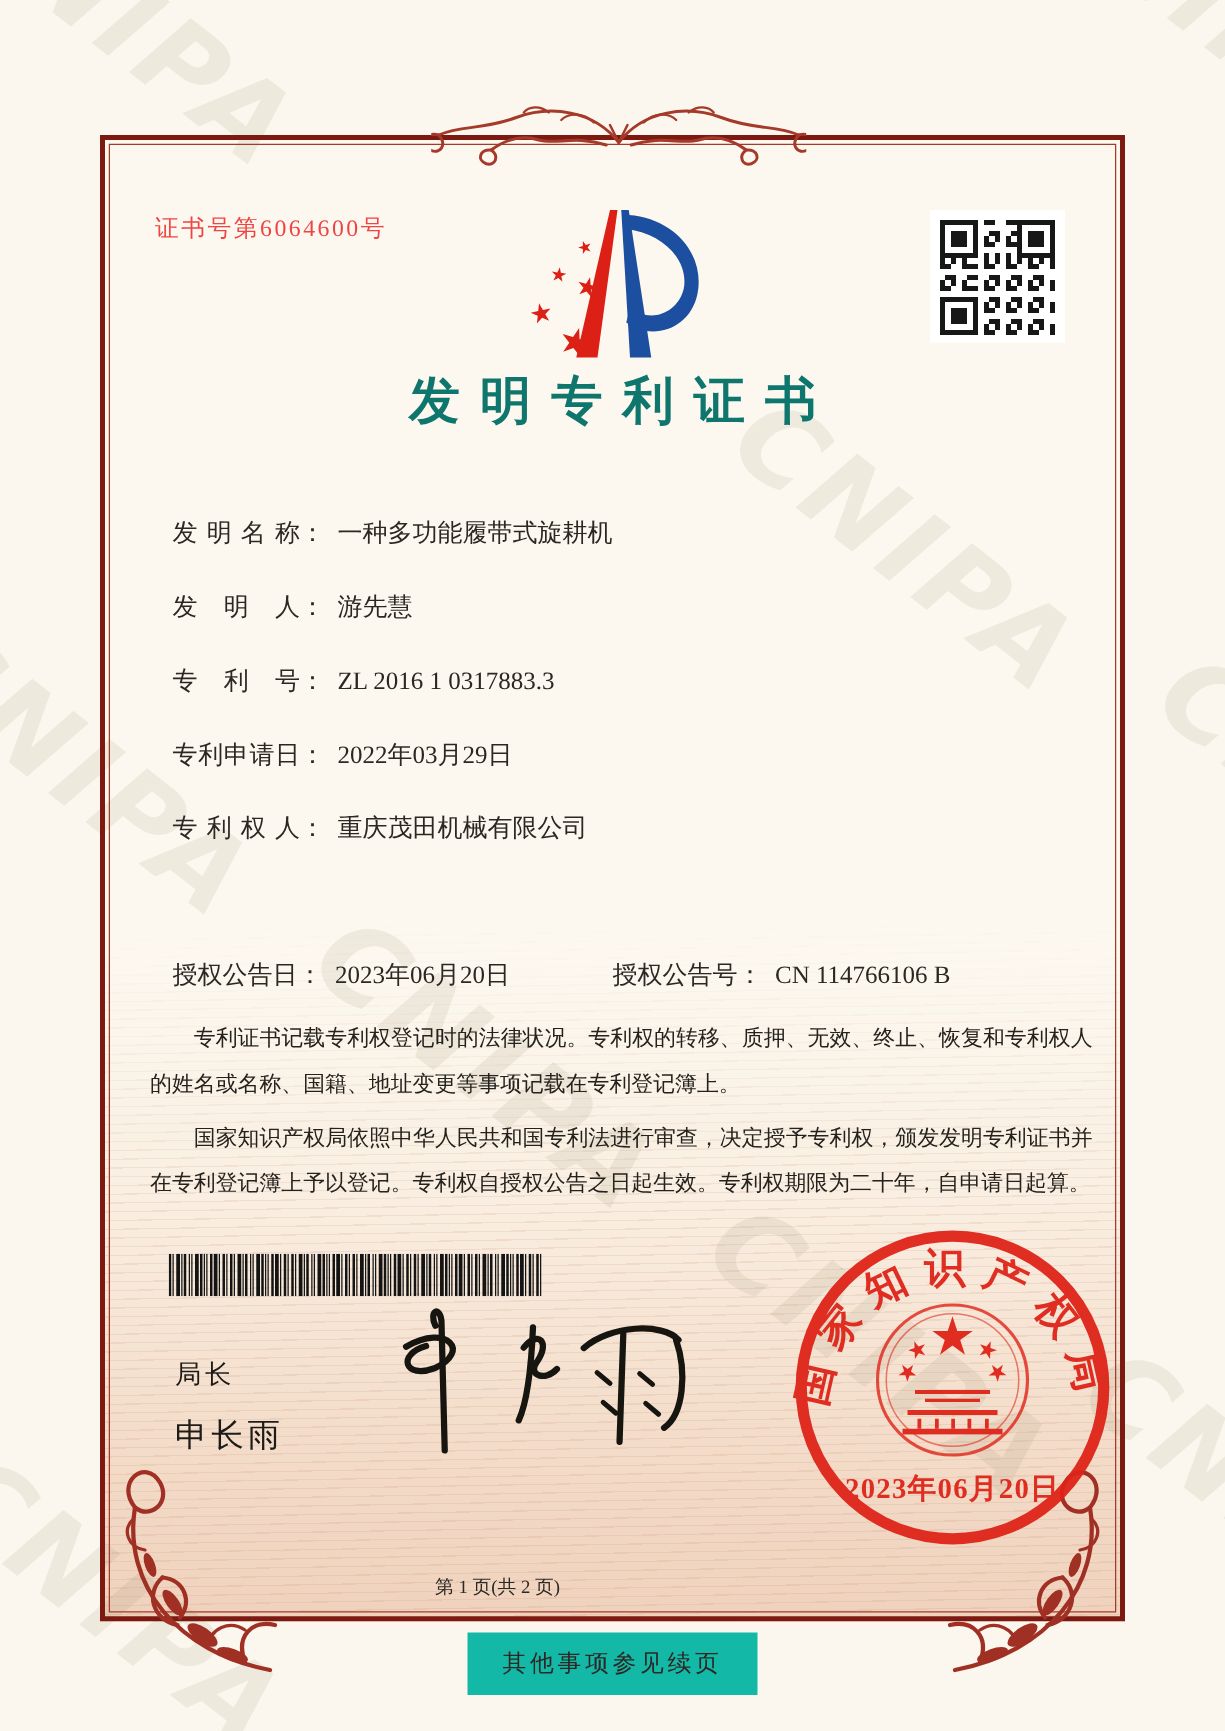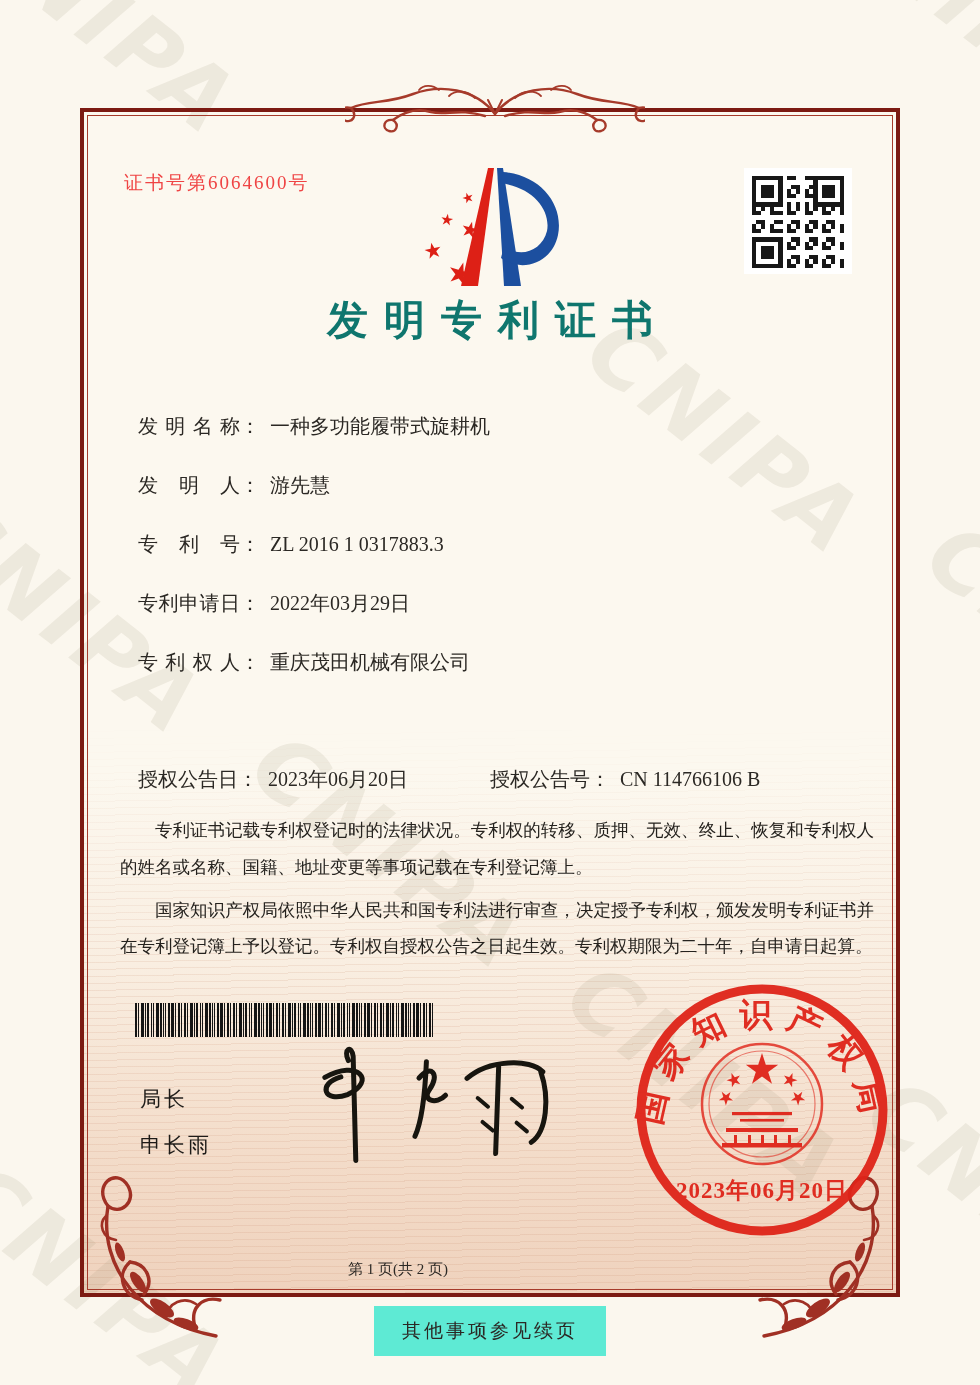--- a/index.html
+++ b/index.html
@@ -26,24 +26,24 @@
   .qr-box{position:absolute;left:744px;top:168px;width:108px;height:106px;background:#fff;z-index:4;}
   .frow{position:absolute;left:138px;font-size:20px;color:#2b2824;z-index:5;white-space:nowrap;}
   .flabel{display:inline-block;width:102px;text-align:justify;text-align-last:justify;vertical-align:top;}
   .fval{margin-left:10px;margin-top:16px;}
   .grant2{position:absolute;left:352px;top:0;}
   .para{position:absolute;left:120px;width:754px;font-size:17.5px;line-height:2.1;color:#25221e;
         text-align:justify;z-index:5;}
   .para p{margin:0 0 6px 0;text-indent:2em;}
   #sig-title{left:140px;top:1085px;font-size:21px;font-family:"DejaVu Sans","Liberation Sans",sans-serif;
              color:#1d1b18;letter-spacing:3px;}
-  #sig-name{left:140px;top:1131px;font-size:21px;font-family:Liberation Serif, serif;
+  #sig-name{left:140px;top:1131px;font-size:26px;font-family:Liberation Serif, serif;
             color:#1d1b18;letter-spacing:3px;}
   #footer-page{left:0;top:1260px;width:796px;text-align:center;font-size:15px;color:#2c2925;z-index:6;}
-  #cont-box{position:absolute;left:50%;transform:translateX(-50%);top:1306px;background:#5eead4;
+  #cont-box{position:absolute;left:50%;transform:translateX(-50%);top:1306px;background:#14b8a6;
             padding:12px 28px;z-index:6;}
   #cont-box span{font-size:19px;letter-spacing:3px;color:#2b2824;}
   svg{display:block;}
 </style>
 </head>
 <body>
 
 <div id="page">
 
   <span class="wm" style="left:-60px;top:-35px">CNIPA</span>

